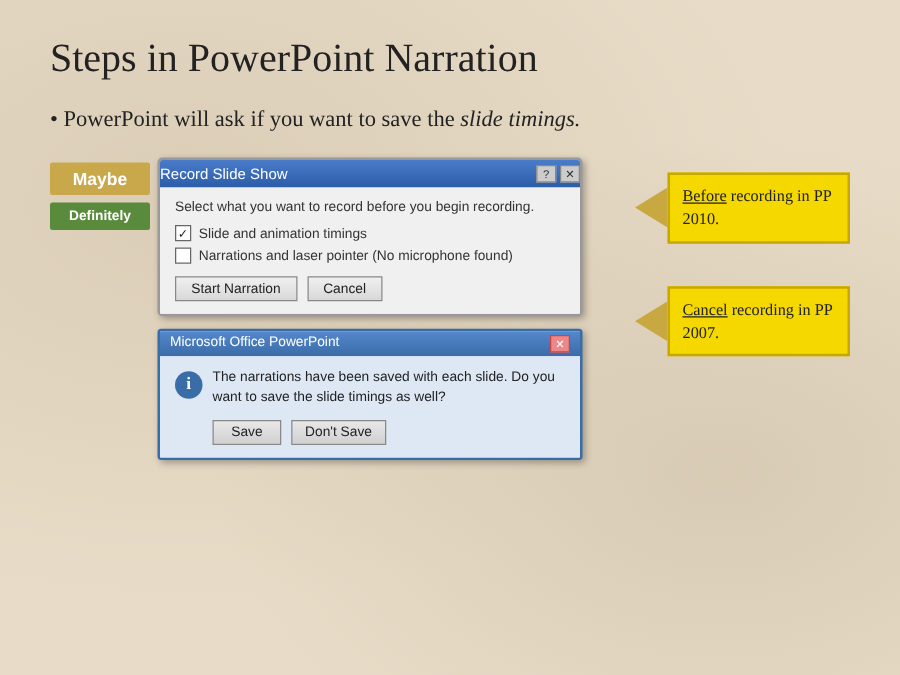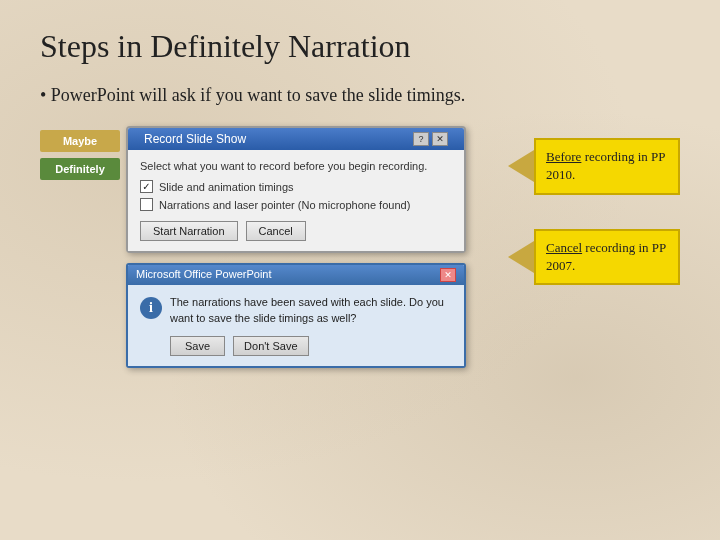--- a/index.html
+++ b/index.html
@@ -33,37 +33,38 @@
 
     .bullet-text {
       font-size: 18px;
       color: #222;
       margin-bottom: 18px;
       line-height: 1.4;
       font-family: 'Times New Roman', serif;
     }
 
     .bullet-text span.italic {
+      font-style: italic;
     }
 
     
     .dialog-record {
       background: #f0f0f0;
       border: 2px solid #999;
       border-radius: 4px;
       padding: 0;
       width: 340px;
       box-shadow: 2px 2px 6px rgba(0,0,0,0.3);
     }
 
     .dialog-titlebar {
       background: linear-gradient(to bottom, #4a7cc9, #2a5ca8);
       color: white;
       font-size: 12px;
-      padding: 4px 16px;
+      padding: 4px 0;
       display: flex;
       align-items: center;
       justify-content: space-between;
       border-radius: 2px 2px 0 0;
     }
 
     .dialog-titlebar-buttons {
       display: flex;
       gap: 3px;
     }
@@ -141,21 +142,21 @@
       border: 1px solid #888;
       font-size: 11px;
       padding: 3px 12px;
       cursor: pointer;
       color: #222;
     }
 
     .side-btn-maybe {
       background: #c8a84a;
       color: white;
-      font-size: 11px;
+      font-size: 14px;
       font-weight: bold;
       padding: 5px 12px;
       border: none;
       cursor: pointer;
       border-radius: 2px;
       width: 80px;
       text-align: center;
     }
 
     .side-btn-definitely {
@@ -288,21 +289,21 @@
       gap: 6px;
       margin-right: 6px;
       margin-top: 4px;
     }
   </style>
 </head>
 <body>
 
 <div class="slide-container">
 
-  <h1 class="title">Steps in Definitely Narration</h1>
+  <h1 class="title">Steps in PowerPoint Narration</h1>
 
   <div class="bullet-text">
     • PowerPoint will ask if you want to save the <span class="italic">slide timings.</span>
   </div>
 
   <div class="main-content">
 
     <div class="left-side-btns">
       <button class="side-btn-maybe">Maybe</button>
       <button class="side-btn-definitely">Definitely</button>

